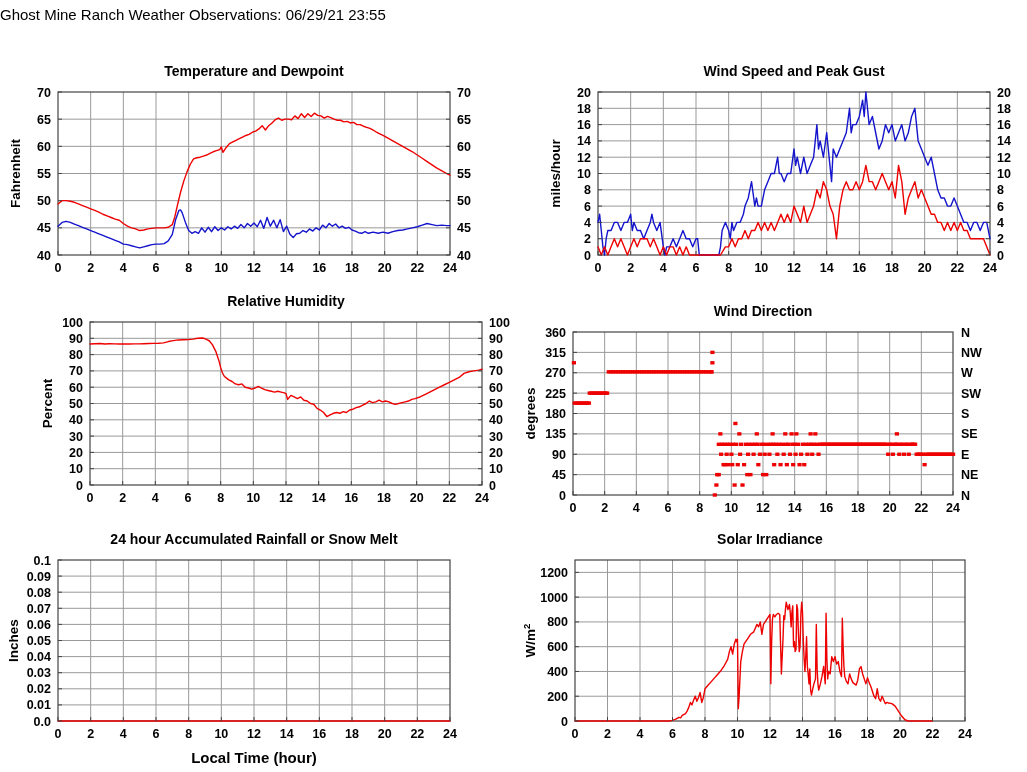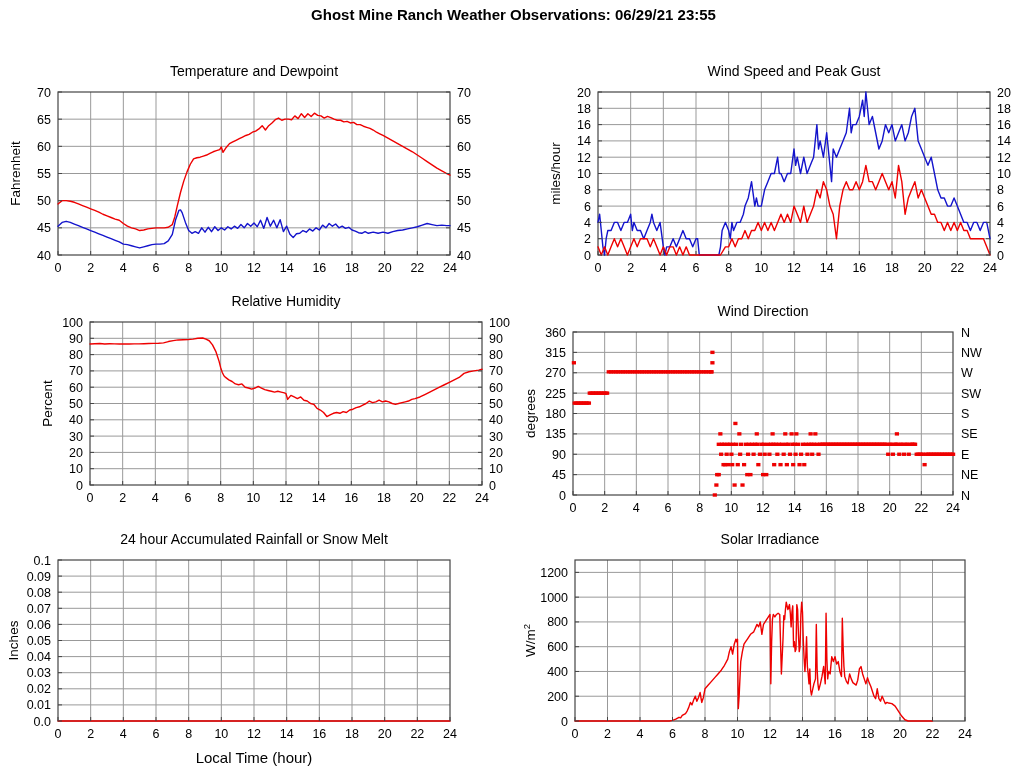--- a/index.html
+++ b/index.html
@@ -1,19 +1,19 @@
 <!DOCTYPE html>
 <html><head>
 <meta charset="utf-8">
 <style>
   html,body{margin:0;padding:0;background:#ffffff;}
   body{width:1027px;height:772px;font-family:"Liberation Sans",sans-serif;color:#000;overflow:hidden;}
   #page{position:relative;width:1027px;height:772px;}
-  #page-title{position:absolute;left:0;top:6px;width:1027px;text-align:center;font-size:15px;color:#000;font-weight:bold;}
-  .panel{position:absolute;}
+  #page-title{position:absolute;left:0;top:6px;width:1027px;text-align:left;font-size:15px;color:#000;}
+  .panel{position:absolute;font-weight:bold;}
   svg{display:block;}
   text{font-family:"Liberation Sans",sans-serif;fill:#000;}
 </style>
 </head>
 <body>
 
 <div id="page">
   <div id="page-title">Ghost Mine Ranch Weather Observations: 06/29/21 23:55</div>
 
   <div class="panel" style="left:0px;top:60px;width:510px;height:222px;">

